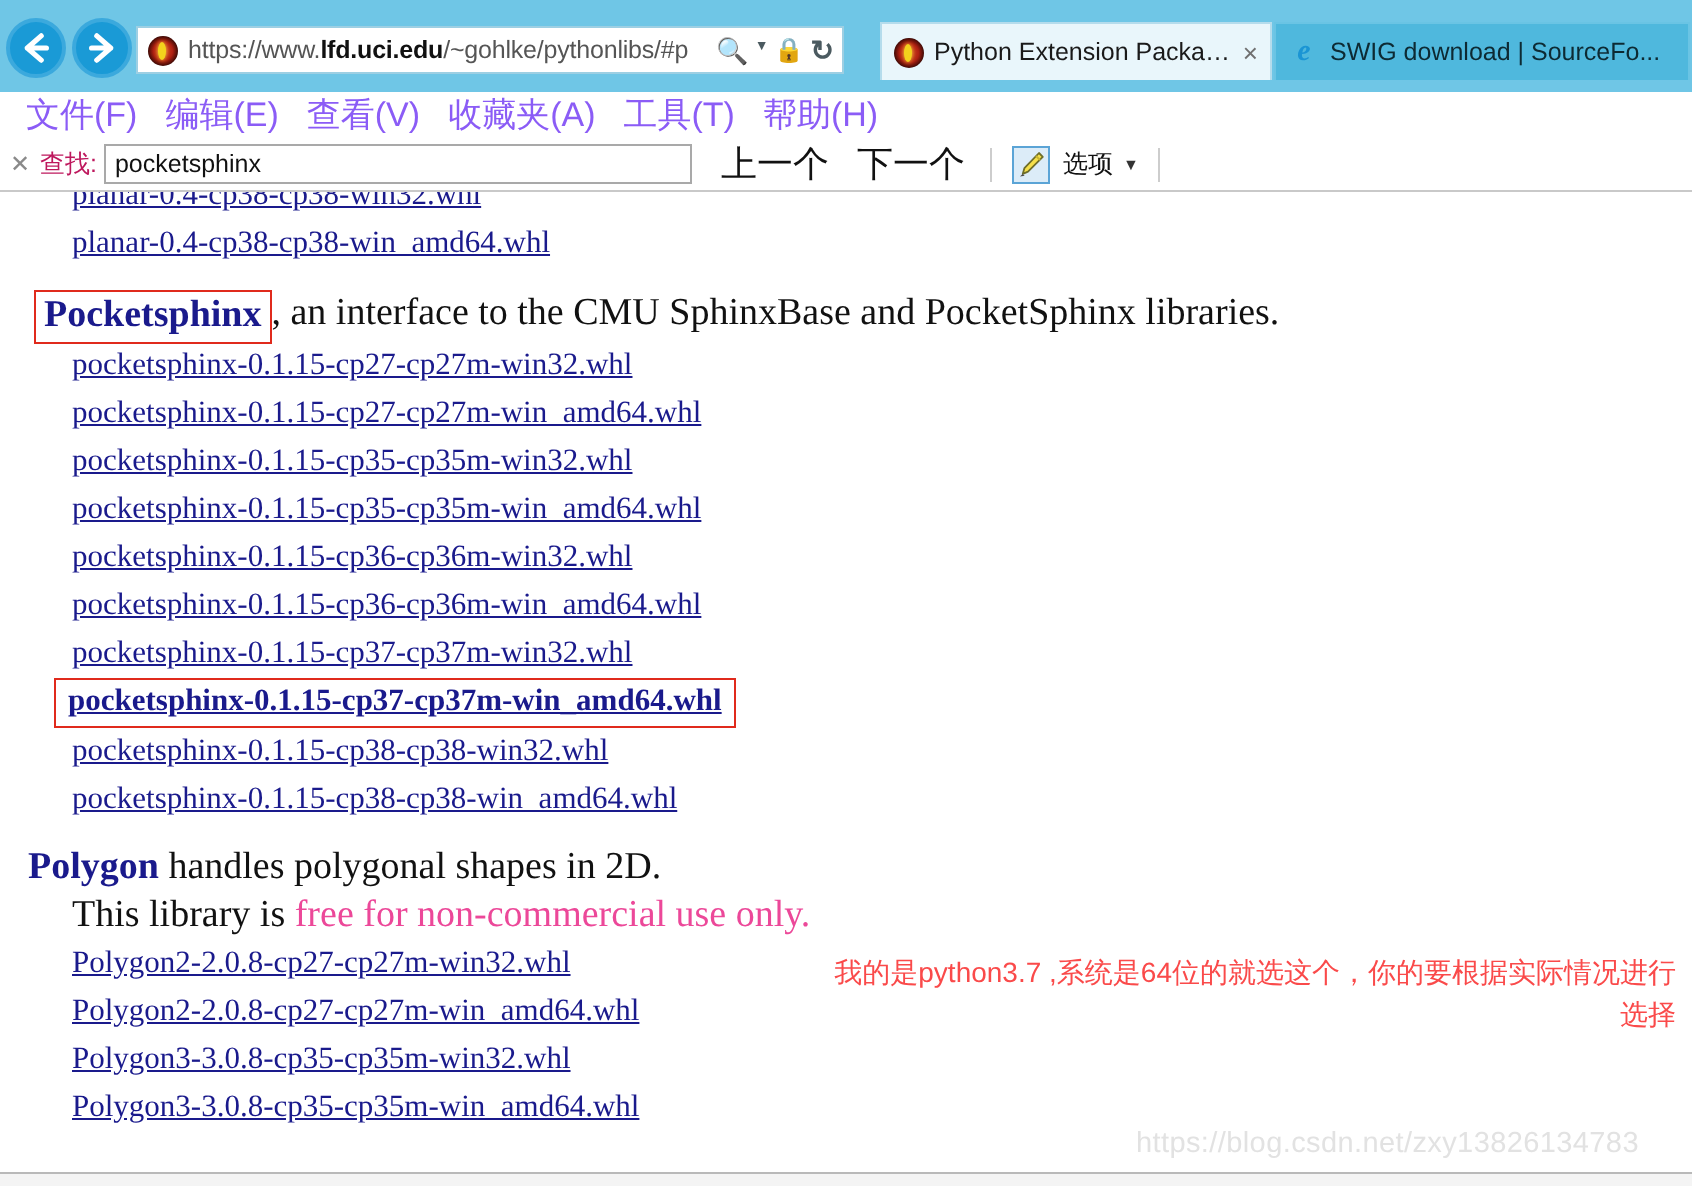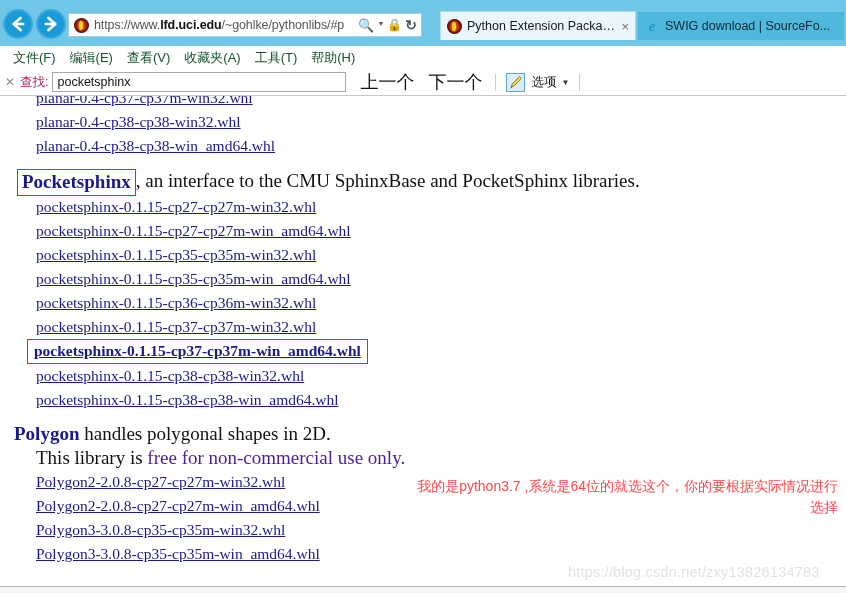--- a/index.html
+++ b/index.html
@@ -160,22 +160,22 @@
     position: relative;
     width: 846px;
     height: 23px;
     background: #ffffff;
     display: flex;
     align-items: center;
     padding-left: 6px;
     box-sizing: border-box;
   }
   .menu-item {
-    font-size: 13px;
-    color: #14532d;
+    font-size: 17px;
+    color: #8b5cf6;
     padding: 1px 7px;
     cursor: pointer;
     white-space: nowrap;
   }
 
   
   .findbar {
     position: relative;
     width: 846px;
     height: 27px;
@@ -290,21 +290,21 @@
     white-space: nowrap;
   }
   .para .pkg {
     color: #1a1a8c;
     font-weight: bold;
   }
   .para-indent {
     margin-left: 36px;
   }
   .lic {
-    color: #4c1d95;
+    color: #ec4899;
   }
   .sect-gap { height: 10px; }
 
   
   .redbox-title {
     display: inline-block;
     border: 1px solid #e02a1c;
     padding: 0px 4px 1px 4px;
     margin-left: 3px;
     position: relative;
@@ -428,33 +428,33 @@
     </div>
     <div class="find-opt">选项</div>
     <div class="find-opt-caret">▼</div>
     <div class="find-sep2"></div>
   </div>
 
   <div class="page">
     <div class="content-top-rule"></div>
     <div class="page-inner">
 
-      <a class="lnk">planar-0.4-cp37-cp37m-win32.whl</a>
       <a class="lnk">planar-0.4-cp38-cp38-win32.whl</a>
       <a class="lnk">planar-0.4-cp38-cp38-win_amd64.whl</a>
 
       <div class="sect-gap"></div>
 
       <div class="para"><span class="redbox-title"><span class="pkg">Pocketsphinx</span></span><span>, an interface to the CMU SphinxBase and PocketSphinx libraries.</span></div>
 
       <a class="lnk">pocketsphinx-0.1.15-cp27-cp27m-win32.whl</a>
       <a class="lnk">pocketsphinx-0.1.15-cp27-cp27m-win_amd64.whl</a>
       <a class="lnk">pocketsphinx-0.1.15-cp35-cp35m-win32.whl</a>
       <a class="lnk">pocketsphinx-0.1.15-cp35-cp35m-win_amd64.whl</a>
       <a class="lnk">pocketsphinx-0.1.15-cp36-cp36m-win32.whl</a>
+      <a class="lnk">pocketsphinx-0.1.15-cp36-cp36m-win_amd64.whl</a>
       <a class="lnk">pocketsphinx-0.1.15-cp37-cp37m-win32.whl</a>
 
       <div class="redbox-link">
         <a class="lnk">pocketsphinx-0.1.15-cp37-cp37m-win_amd64.whl</a>
       </div>
 
       <a class="lnk">pocketsphinx-0.1.15-cp38-cp38-win32.whl</a>
       <a class="lnk">pocketsphinx-0.1.15-cp38-cp38-win_amd64.whl</a>
 
       <div class="sect-gap"></div>

